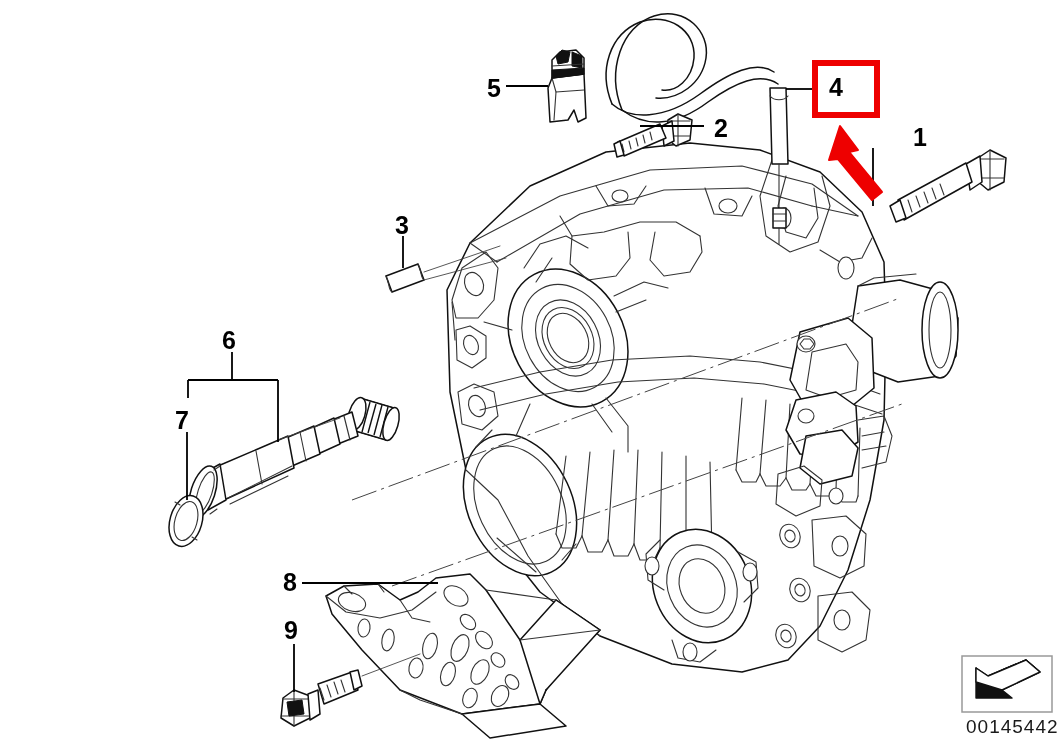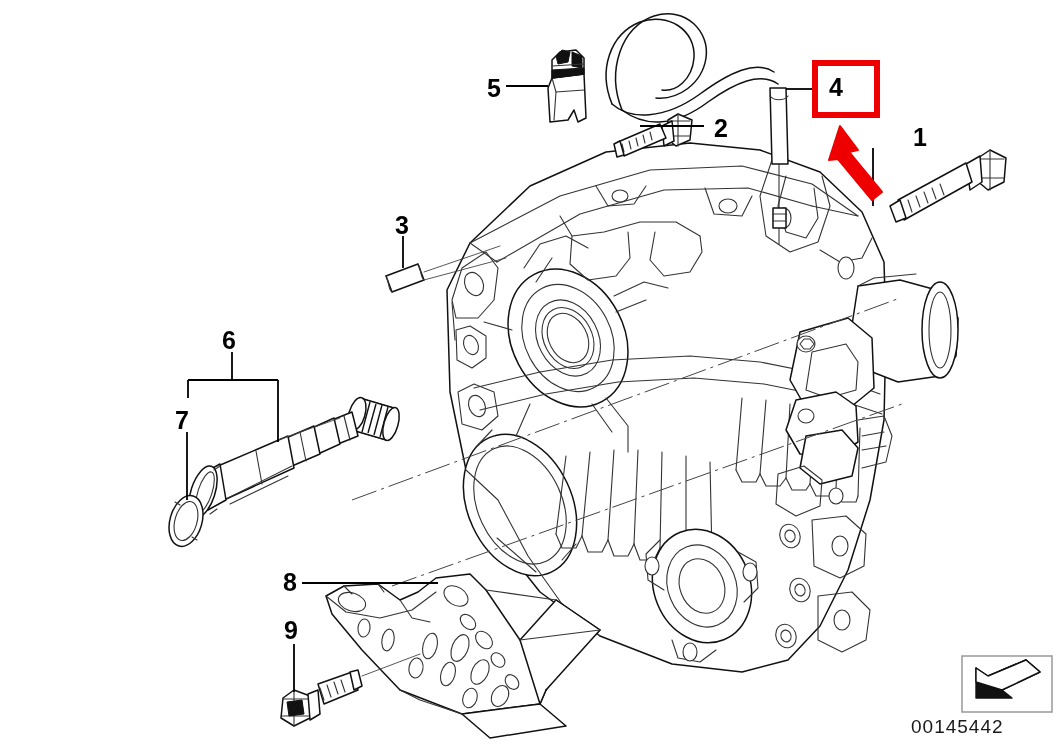--- a/index.html
+++ b/index.html
@@ -346,15 +346,15 @@
   <div class="callout" style="left:913px;top:125px;">1</div>
   <div class="callout" style="left:714px;top:116px;">2</div>
   <div class="callout" style="left:395px;top:213px;">3</div>
   <div class="callout" style="left:829px;top:75px;">4</div>
   <div class="callout" style="left:487px;top:76px;">5</div>
   <div class="callout" style="left:222px;top:328px;">6</div>
   <div class="callout" style="left:175px;top:408px;">7</div>
   <div class="callout" style="left:283px;top:570px;">8</div>
   <div class="callout" style="left:284px;top:618px;">9</div>
 
-  <div id="partnum" style="left:911px;top:716px;">00145442</div>
+  <div id="partnum" style="left:966px;top:716px;">00145442</div>
 
 </div>
 
 </body></html>

